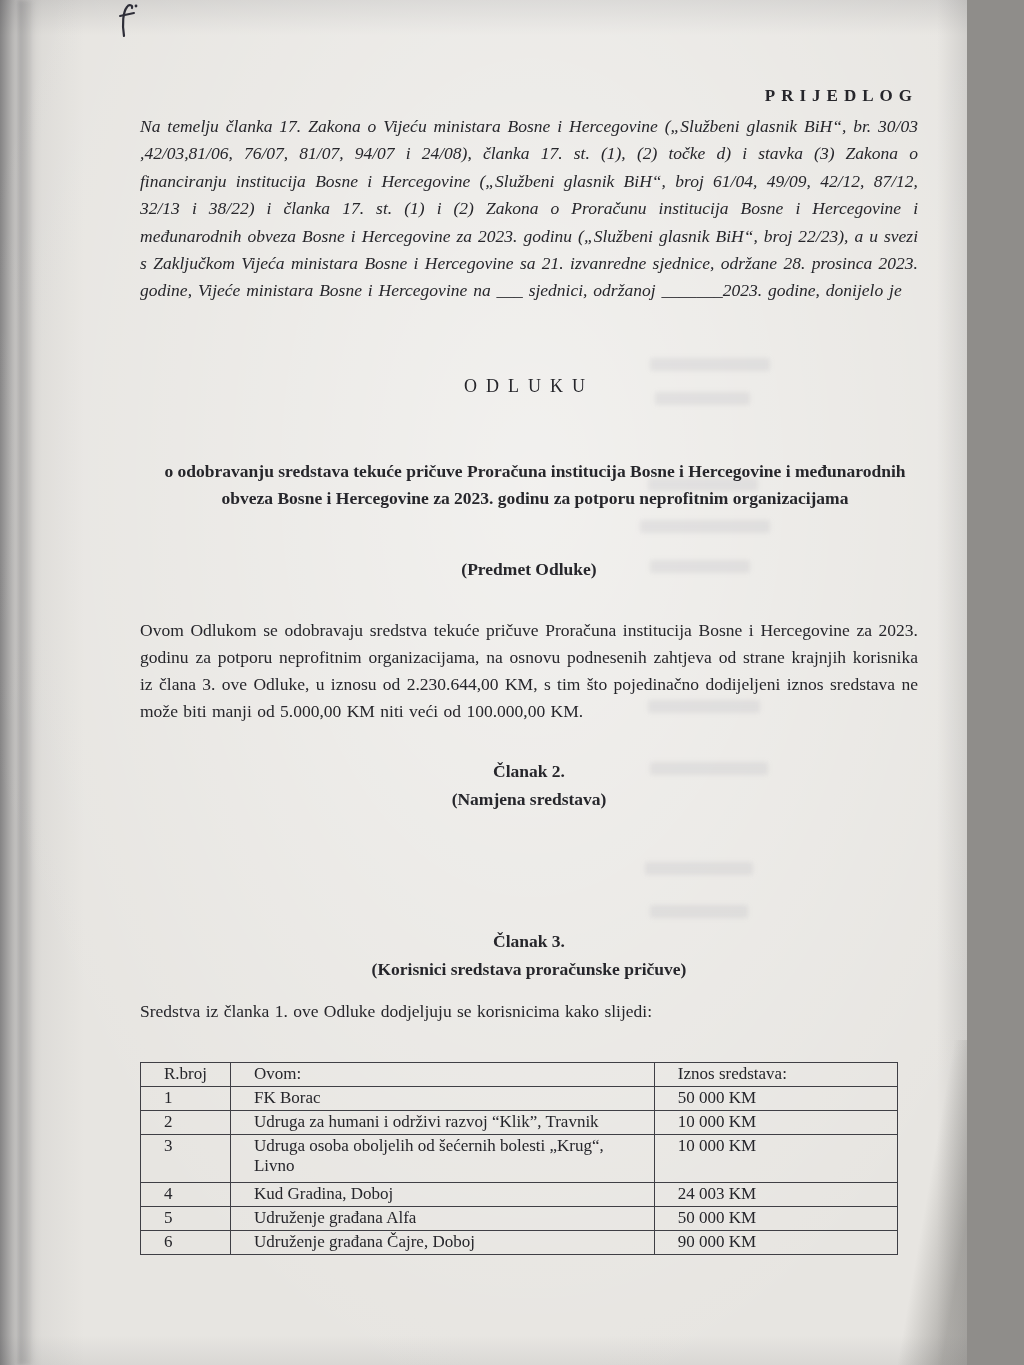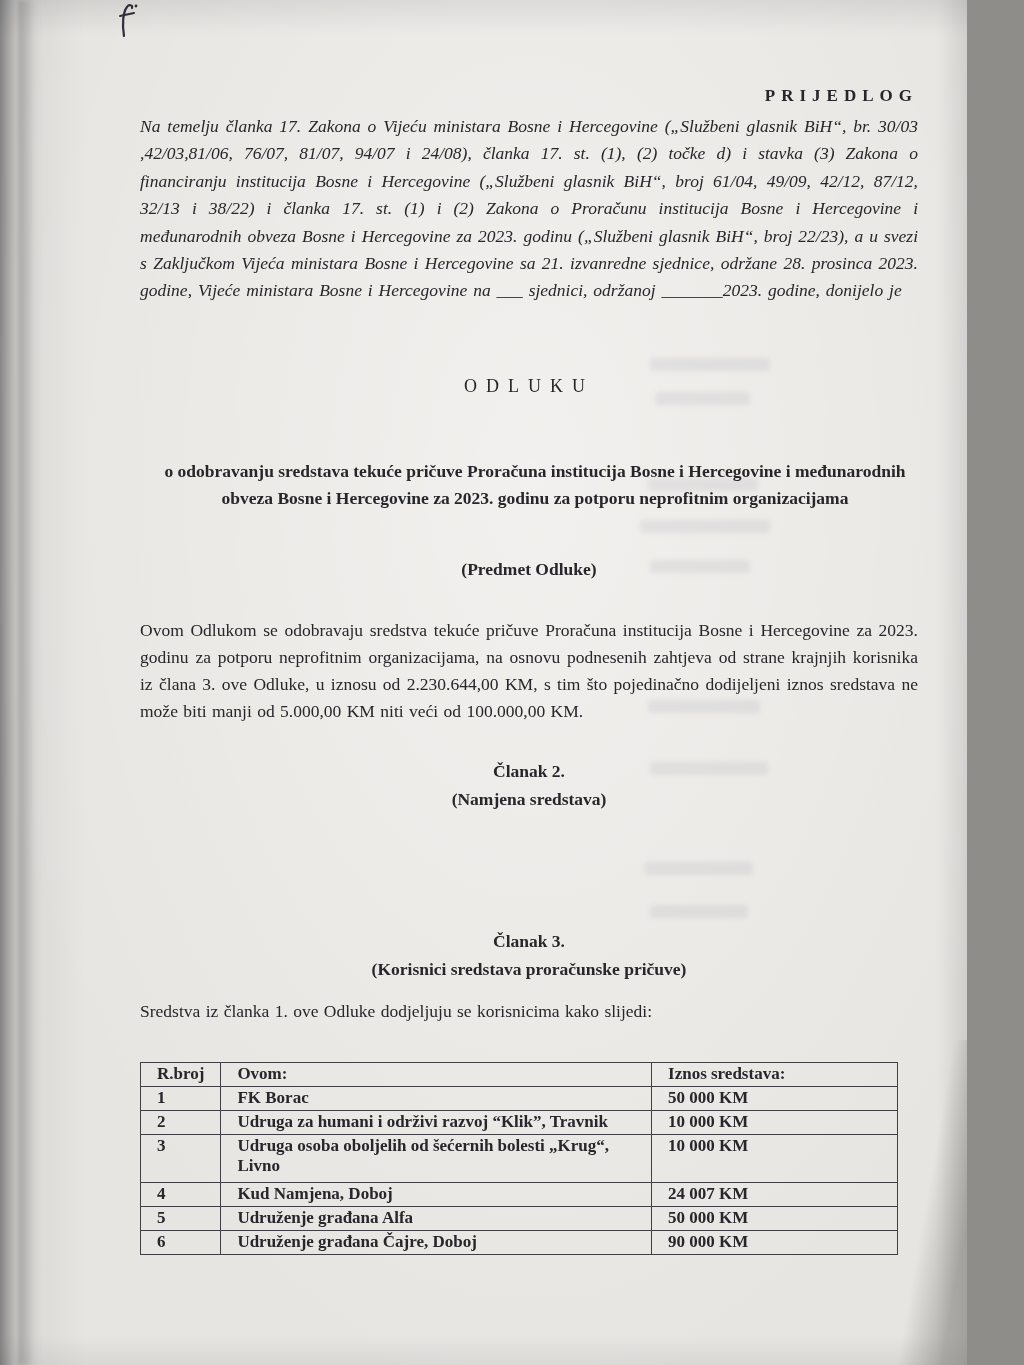--- a/index.html
+++ b/index.html
@@ -56,21 +56,21 @@
     font-size:17.5px;line-height:27px;text-align:justify;word-spacing:1px;
   }
   .b1{top:617px;} .b2{top:834px;} .b3{top:998px;text-align:left;}
   table.benef{
     position:absolute;top:1062px;left:140px;width:758px;
     border-collapse:collapse;font-size:17px;
     color:#26262b;
   }
   table.benef td,table.benef th{
     border:1.6px solid #3f3f45;
-    padding:1px 16px;text-align:left;font-weight:bold;
+    padding:1px 23px;text-align:left;font-weight:normal;
     vertical-align:top;height:21px;
   }
   table.benef th{font-size:17px;}
   .ghost{
     position:absolute;background:rgba(110,110,125,0.10);
     filter:blur(2.5px);border-radius:3px;pointer-events:none;
   }
   .pen{position:absolute;left:110px;top:2px;}
 </style>
 </head>
@@ -136,22 +136,22 @@
       <td>Udruga za humani i održivi razvoj “Klik”, Travnik</td>
       <td>10 000 KM</td>
     </tr>
     <tr style="height:48px;">
       <td>3</td>
       <td>Udruga osoba oboljelih od šećernih bolesti „Krug“, Livno</td>
       <td>10 000 KM</td>
     </tr>
     <tr>
       <td>4</td>
-      <td>Kud Namjena, Doboj</td>
-      <td>24 007 KM</td>
+      <td>Kud Gradina, Doboj</td>
+      <td>24 003 KM</td>
     </tr>
     <tr>
       <td>5</td>
       <td>Udruženje građana Alfa</td>
       <td>50 000 KM</td>
     </tr>
     <tr>
       <td>6</td>
       <td>Udruženje građana Čajre, Doboj</td>
       <td>90 000 KM</td>

